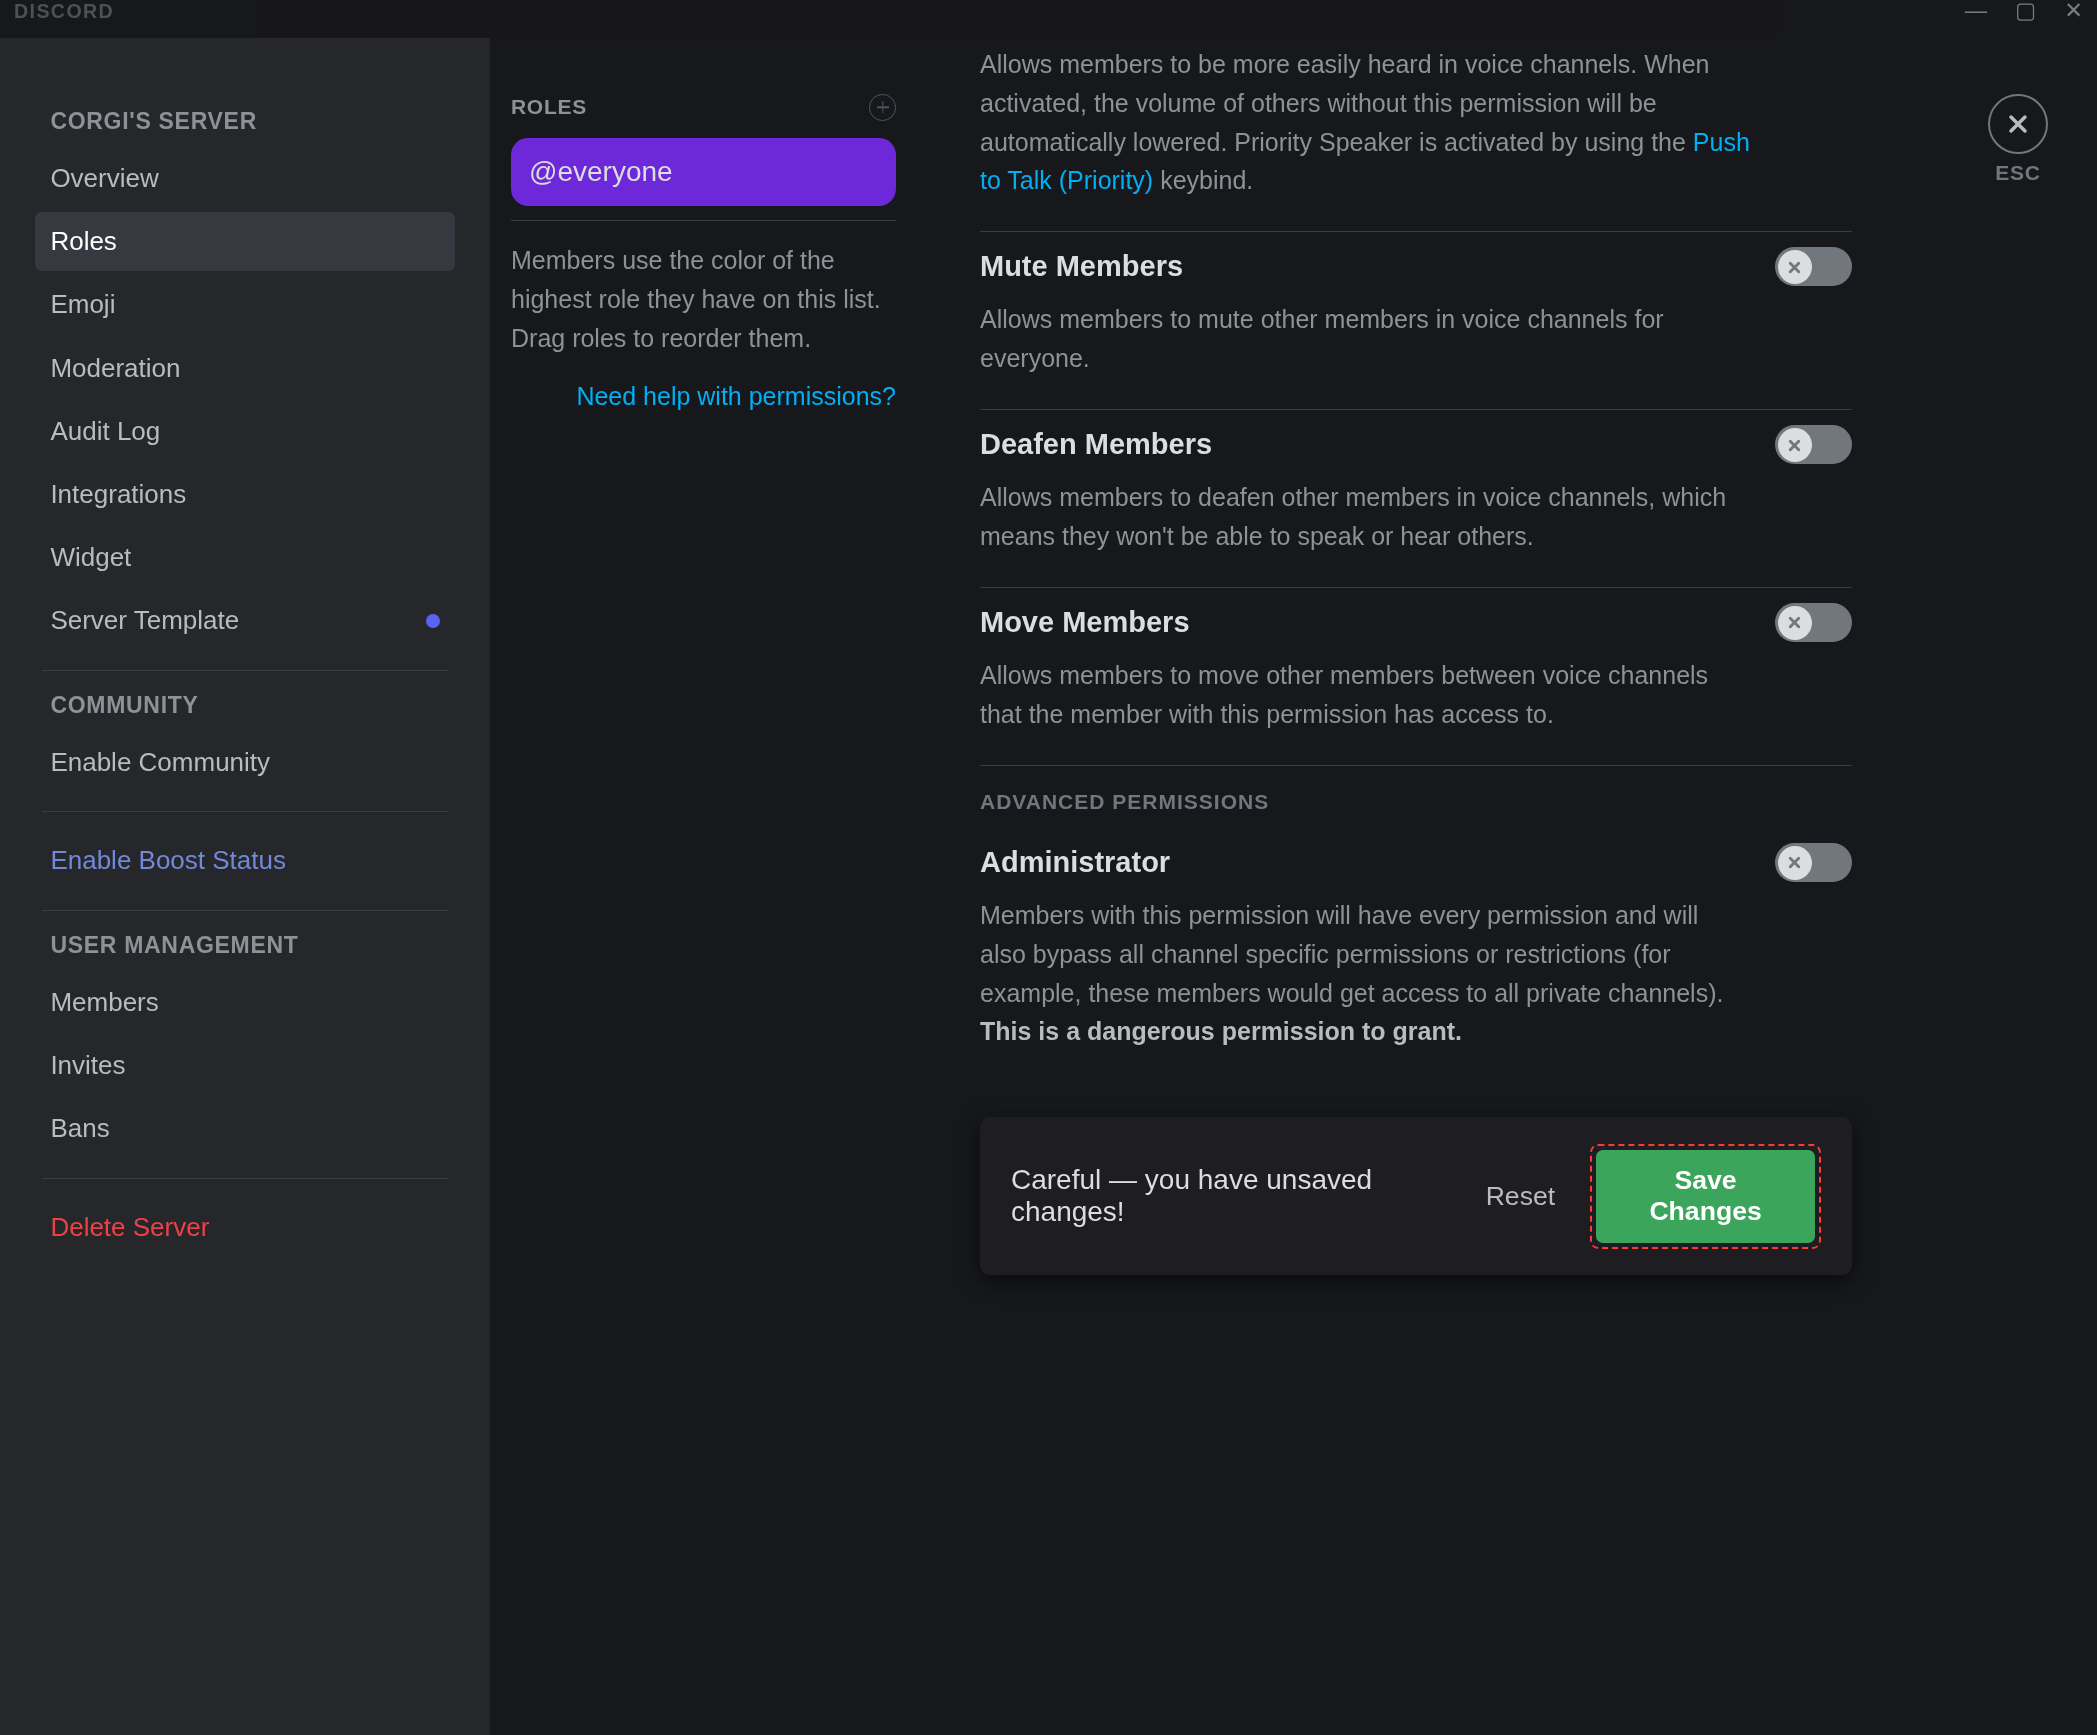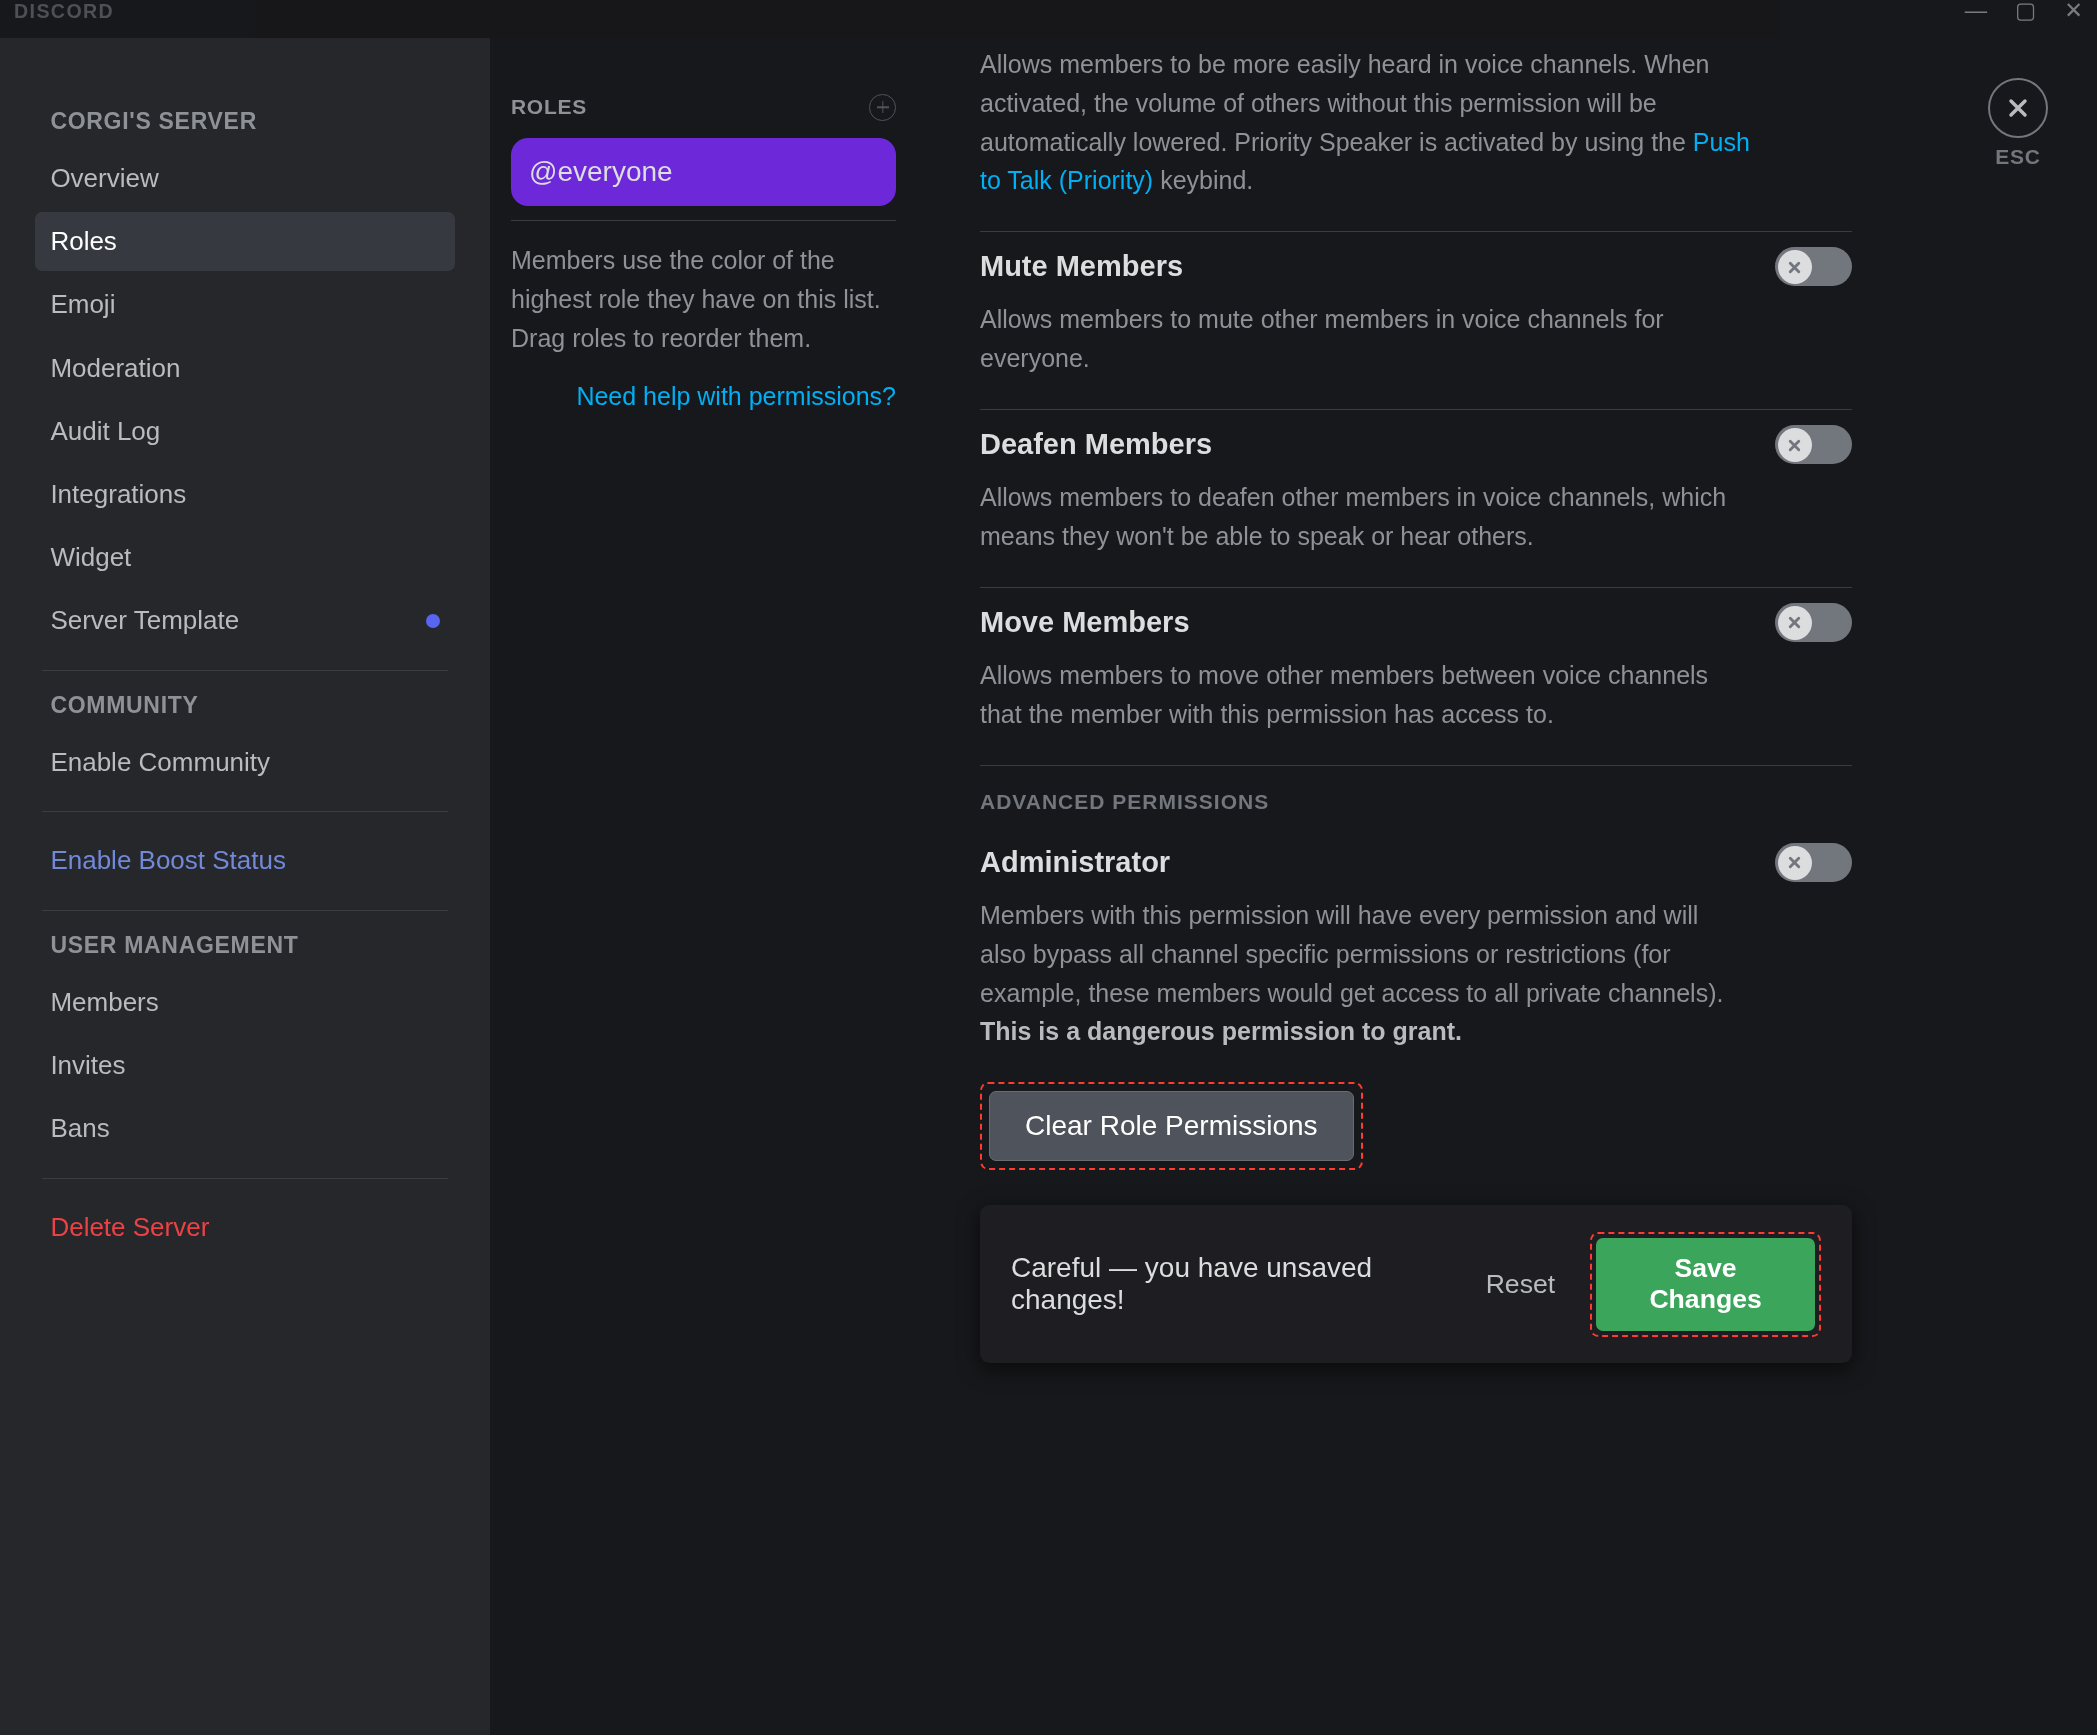--- a/index.html
+++ b/index.html
@@ -120,21 +120,21 @@
 .roles-link{
   display:block;margin-top:24px;font-size:25px;color:var(--link);text-align:right;
 }
 
 .main-col{
   flex:1 1 auto;
   padding:7px 245px 28px 49px;
   position:relative;
 }
 .close-block{
-  position:absolute;right:49px;top:40px;text-align:center;
+  position:absolute;right:49px;top:56px;text-align:center;
 }
 .close-circle{
   width:60px;height:60px;border:2.8px solid #72767d;border-radius:50%;
   display:flex;align-items:center;justify-content:center;margin:0 auto 7px;
 }
 .close-circle svg{width:28px;height:28px;}
 .close-label{font-size:21px;font-weight:700;color:#72767d;letter-spacing:0.7px;}
 
 .perm-block{
   padding:15.4px 0 31px;
@@ -347,25 +347,20 @@
                 <path d="M18 6L6 18M6 6l12 12" stroke="#72767d" stroke-width="4" stroke-linecap="round"></path>
               </svg>
           </div>
         </div>
       </div>
       <div class="perm-desc">
         <span>Members with this permission will have every permission and will also bypass all channel specific permissions or restrictions (for example, these members would get access to all private channels). </span><strong>This is a dangerous permission to grant.</strong>
       </div>
     </div>
 
-    <div class="hl-red">
-      <div class="clear-btn" style="margin-top:0">
-        <span>Clear Role Permissions</span>
-      </div>
-    </div>
 
     <div class="savebar">
       <div class="msg">Careful — you have unsaved changes!</div>
       <div class="reset">Reset</div>
       <div class="hl-red tight">
         <button class="save-btn">
           <span>Save Changes</span>
         </button>
       </div>
     </div>

